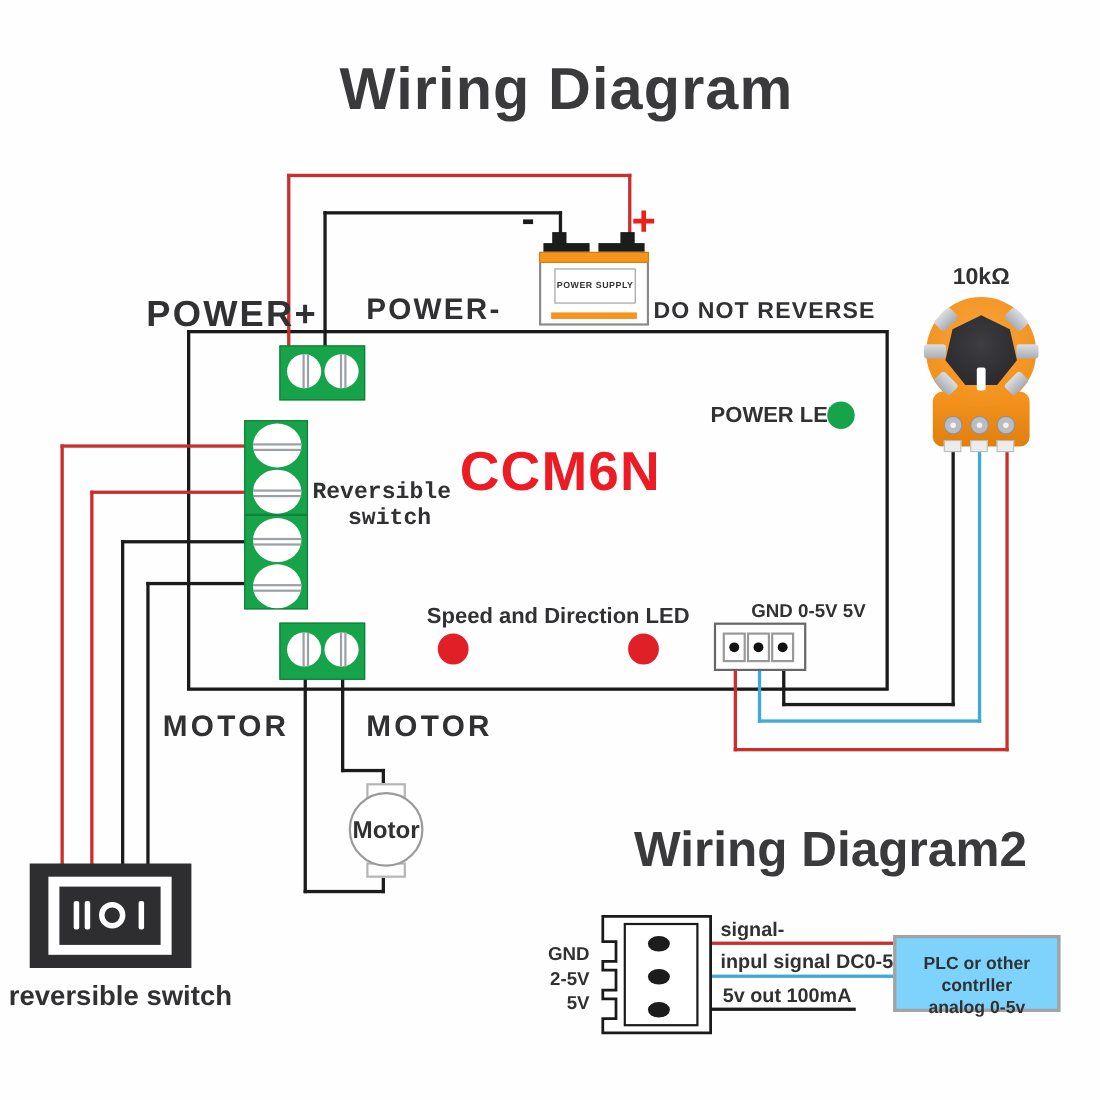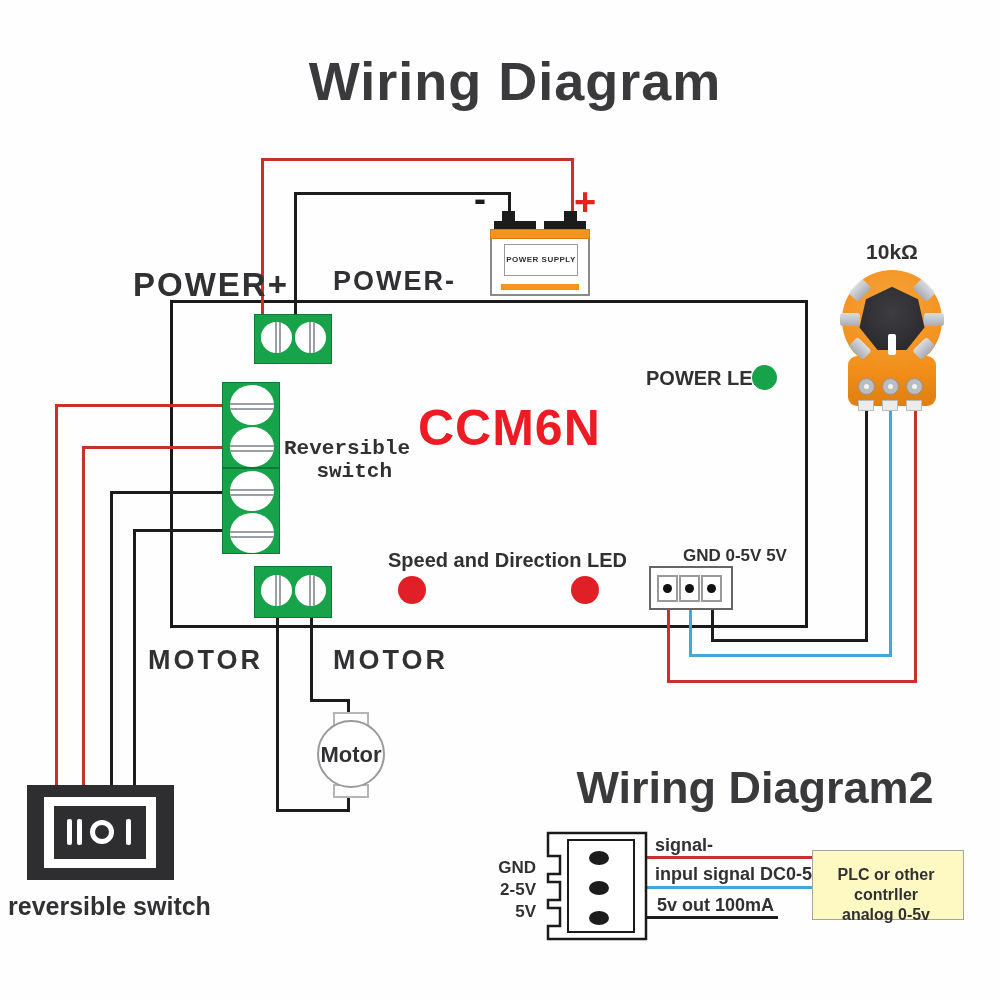--- a/index.html
+++ b/index.html
@@ -33,21 +33,21 @@
   .dot{position:absolute;width:9px;height:9px;background:#111;border-radius:50%;}
   
   .notch{position:absolute;background:linear-gradient(#dadde1,#a9adb3);border-radius:3px;}
   .pot-pin{position:absolute;width:17px;height:17px;border-radius:50%;background:#b9bdc2;border:1px solid #8e9297;box-sizing:border-box;z-index:4;}
   .pot-pin i{position:absolute;left:5px;top:5px;width:5px;height:5px;background:#f2f3f4;border-radius:50%;display:block;}
   .pot-tab{position:absolute;width:16px;height:11px;background:#ececec;border:1px solid #bbb;box-sizing:border-box;z-index:3;}
   
   .swbar{position:absolute;width:5px;height:26px;background:#fff;border-radius:2px;}
   
   .pin2{position:absolute;width:20px;height:14px;background:#1c1c1c;border-radius:50%;z-index:3;}
-  .box2{position:absolute;border:1px solid #a3a3a3;box-sizing:border-box;background:#fef9c3;}
+  .box2{position:absolute;border:3px solid #a3a3a3;box-sizing:border-box;background:#7dd3fc;}
 </style>
 </head>
 <body>
 
 <div id="canvas">
 
   <div class="lbl" style="left:30px;top:50px;width:970px;text-align:center;font-size:54px;color:#3a3a3c;letter-spacing:1px;">Wiring Diagram</div>
 
   <div id="board"></div>
 
@@ -158,20 +158,21 @@
     <div class="abs" style="left:6px;top:13px;width:42px;height:8px;background:#1c1c1c;"></div>
     <div class="abs" style="left:56px;top:13px;width:42px;height:8px;background:#1c1c1c;"></div>
     <div class="abs" style="left:2px;top:21px;width:100px;height:67px;background:#fff;border:2px solid #8a8a8a;box-sizing:border-box;">
       <div class="abs" style="left:-2px;top:-2px;width:100px;height:10px;background:#f7941e;border:1px solid #d97c0a;box-sizing:border-box;"></div>
       <div class="lbl" style="left:12px;top:13px;width:72px;height:30px;border:1px solid #999;font-size:8px;text-align:center;line-height:30px;letter-spacing:0.5px;">POWER SUPPLY</div>
       <div class="abs" style="left:9px;top:53px;width:78px;height:6px;background:#f7941e;"></div>
     </div>
   </div>
   <div class="lbl" style="left:474px;top:178px;font-size:36px;color:#1c1c1c;">-</div>
   <div class="lbl" style="left:574px;top:181px;font-size:38px;color:#e8211f;">+</div>
+  <div class="lbl" style="left:594px;top:271px;font-size:21px;letter-spacing:1px;">DO NOT REVERSE</div>
 
   <div class="lbl" style="left:792px;top:240px;width:200px;text-align:center;font-size:21px;">10kΩ</div>
   <div class="abs" style="left:848px;top:356px;width:88px;height:50px;background:linear-gradient(#f7941e,#e07f0f);border-radius:9px;z-index:2;"></div>
   <div class="pot-tab" style="left:858px;top:400px;"></div>
   <div class="pot-tab" style="left:882px;top:400px;"></div>
   <div class="pot-tab" style="left:906px;top:400px;"></div>
   <div class="abs" style="left:842px;top:270px;width:100px;height:100px;border-radius:50%;background:radial-gradient(circle at 50% 38%,#f9a33c,#ef8b12);z-index:3;">
     <div class="notch" style="left:8px;top:14px;width:20px;height:13px;transform:rotate(-45deg);"></div>
     <div class="notch" style="left:-2px;top:43px;width:20px;height:13px;"></div>
     <div class="notch" style="left:8px;top:72px;width:20px;height:13px;transform:rotate(45deg);"></div>
@@ -203,21 +204,21 @@
       <div class="abs" style="left:10px;top:9px;width:92px;height:53px;background:#2e2e30;">
         <div class="swbar" style="left:13px;top:13px;"></div>
         <div class="swbar" style="left:23px;top:13px;"></div>
         <div class="abs" style="left:36px;top:14px;width:14px;height:14px;border:5px solid #fff;border-radius:50%;"></div>
         <div class="swbar" style="left:72px;top:13px;"></div>
       </div>
     </div>
   </div>
   <div class="lbl" style="left:8px;top:892px;font-size:25px;">reversible switch</div>
 
-  <div class="lbl" style="left:520px;top:746px;width:470px;text-align:center;font-size:45px;color:#3a3a3c;margin-top:16px;">Wiring Diagram2</div>
+  <div class="lbl" style="left:520px;top:746px;width:470px;text-align:center;font-size:45px;color:#3a3a3c;">Wiring Diagram2</div>
 
   <svg class="abs" style="left:542px;top:830px;z-index:2;" width="112" height="114" viewBox="0 0 112 114">
     <path d="M6,3 L104,3 L104,109 L6,109 L6,96 L18,96 L18,78 L6,78 L6,70 L18,70 L18,52 L6,52 L6,44 L18,44 L18,26 L6,26 Z" fill="#fff" stroke="#1a1a1a" stroke-width="2.5"></path>
     <rect x="26" y="10" width="66" height="92" fill="#fff" stroke="#1a1a1a" stroke-width="2"></rect>
   </svg>
   <div class="pin2" style="left:589px;top:851px;"></div>
   <div class="pin2" style="left:589px;top:881px;"></div>
   <div class="pin2" style="left:589px;top:911px;"></div>
 
   <div class="lbl" style="left:478px;top:858px;width:58px;text-align:right;font-size:17px;">GND</div>

